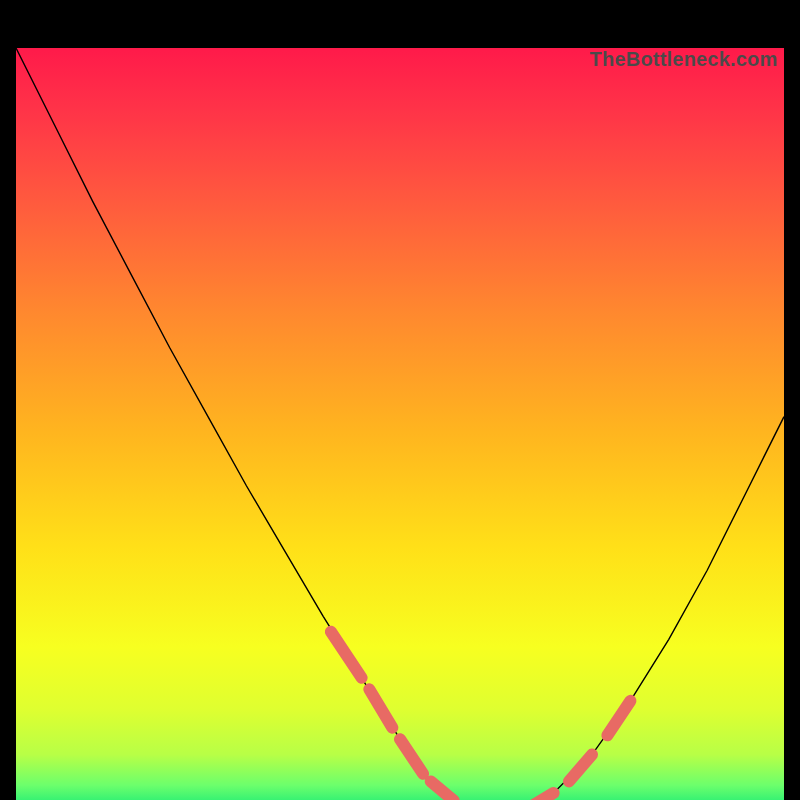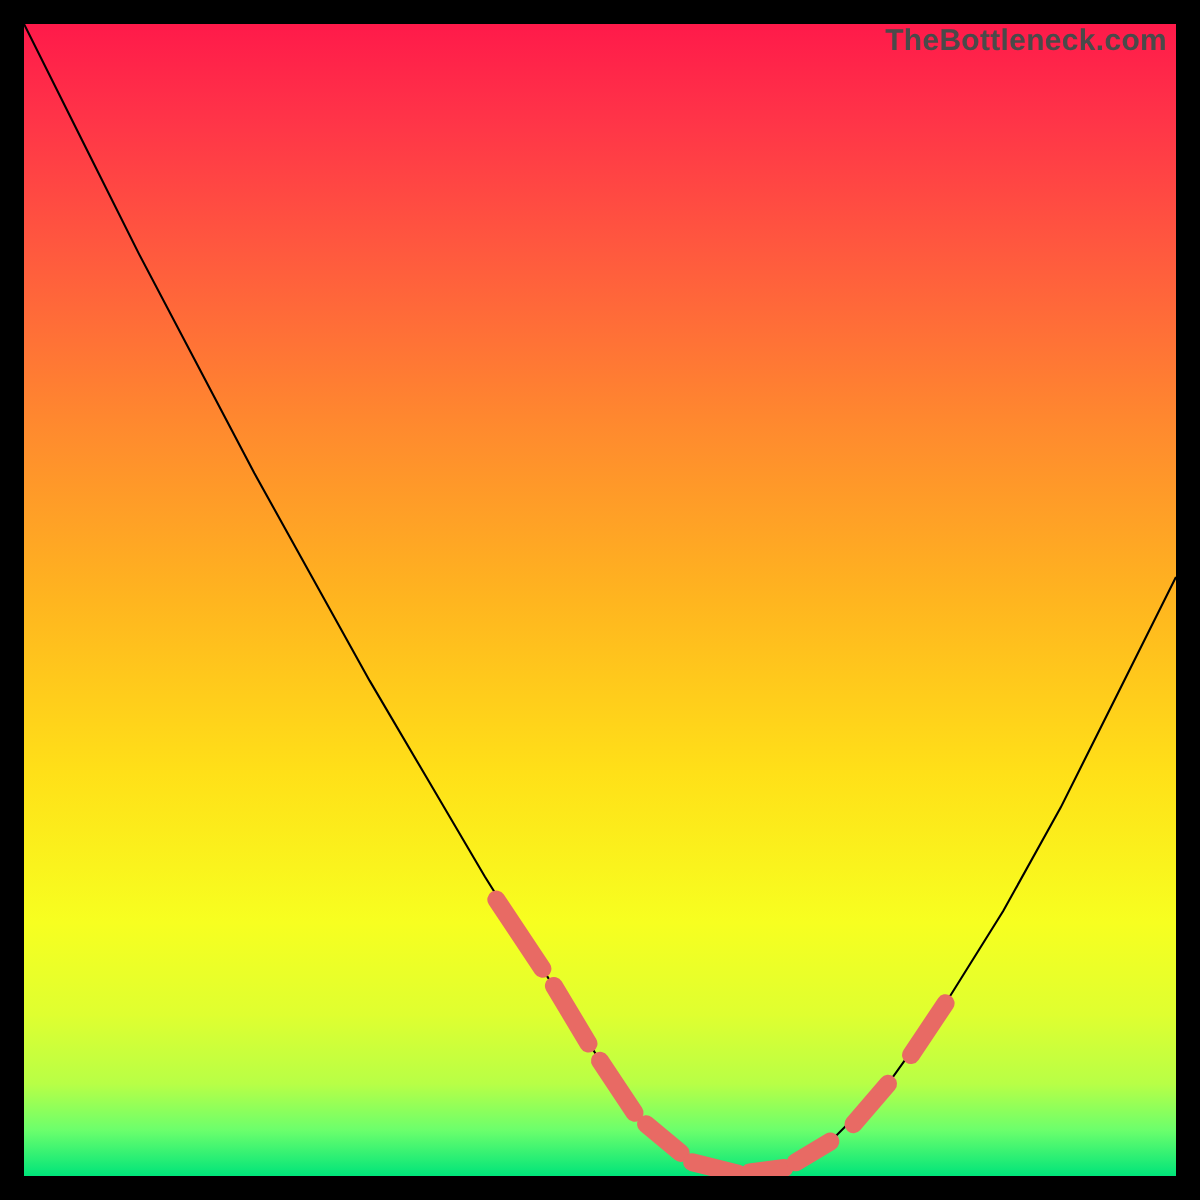--- a/index.html
+++ b/index.html
@@ -2,20 +2,21 @@
 <html><head>
 <meta charset="utf-8">
 <style>
   * { margin: 0; padding: 0; box-sizing: border-box; }
   html, body { width: 800px; height: 800px; overflow: hidden; background: #000; }
   .frame {
     position: relative;
     width: 800px;
     height: 568px;
     background: #000;
+    margin-top: 32px;
   }
   .plot-area {
     position: absolute;
     left: 16px;
     top: 16px;
     width: 768px;
     height: 768px;
     background: linear-gradient(to bottom,
       #ff1a4a 0%,
       #ff3348 8%,

